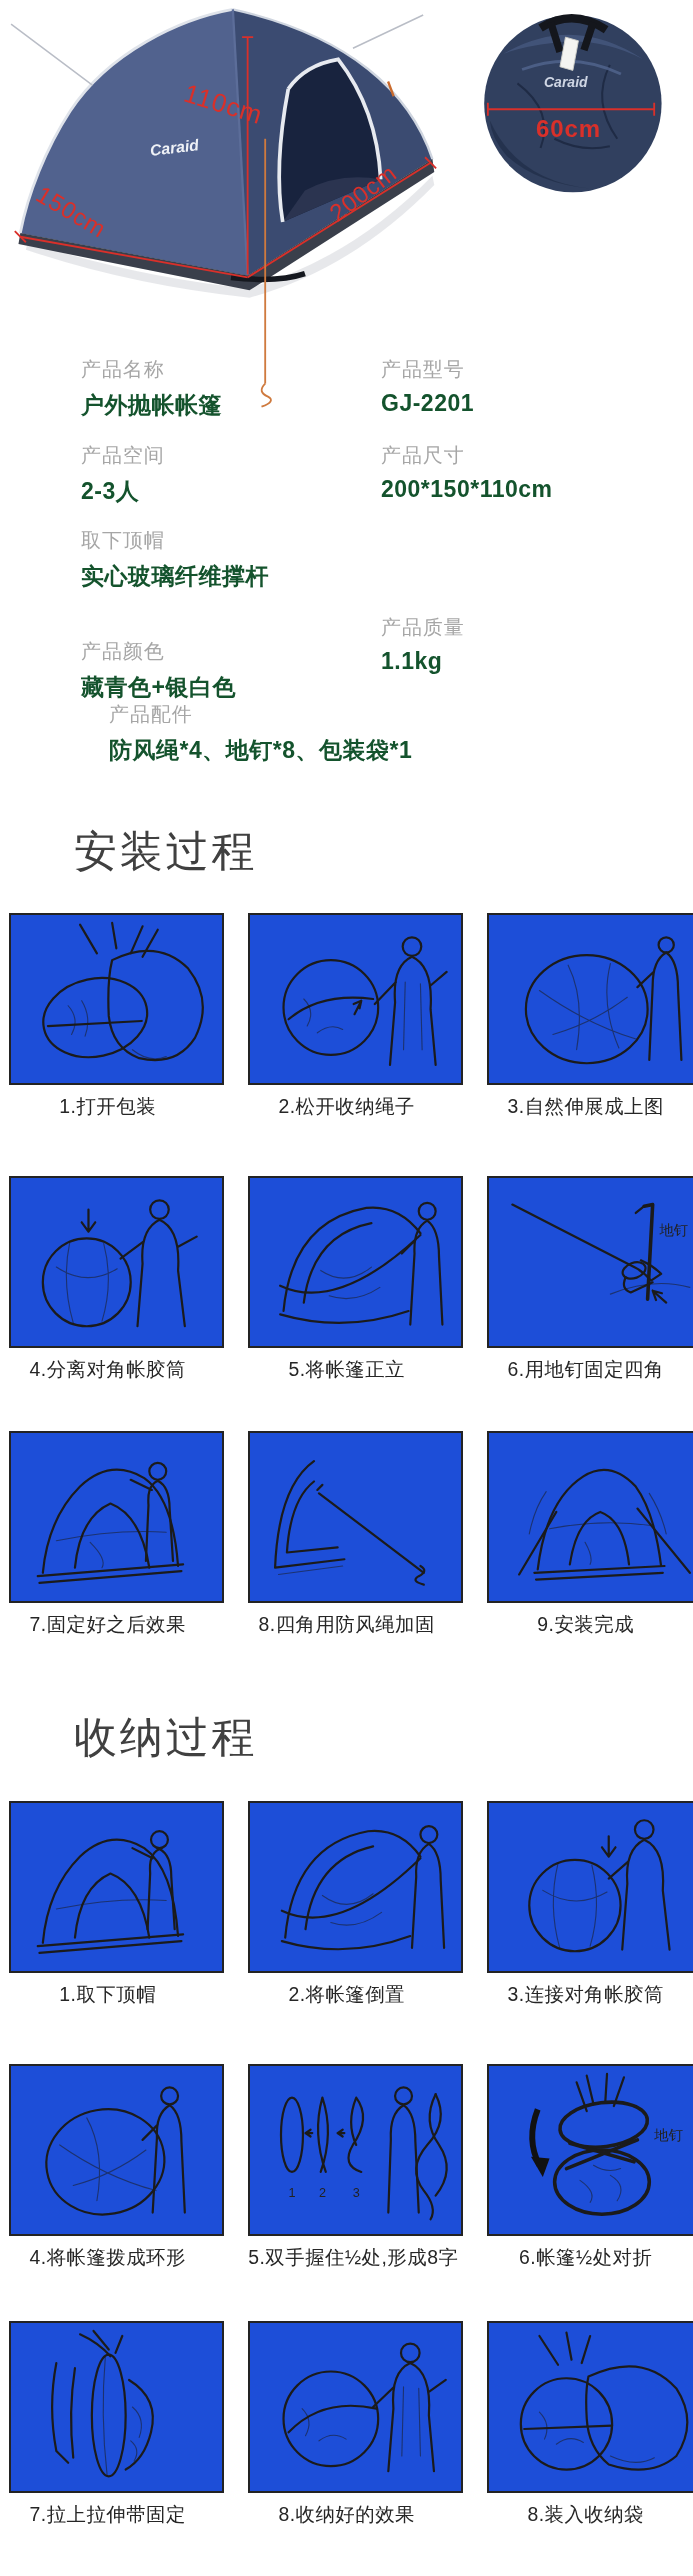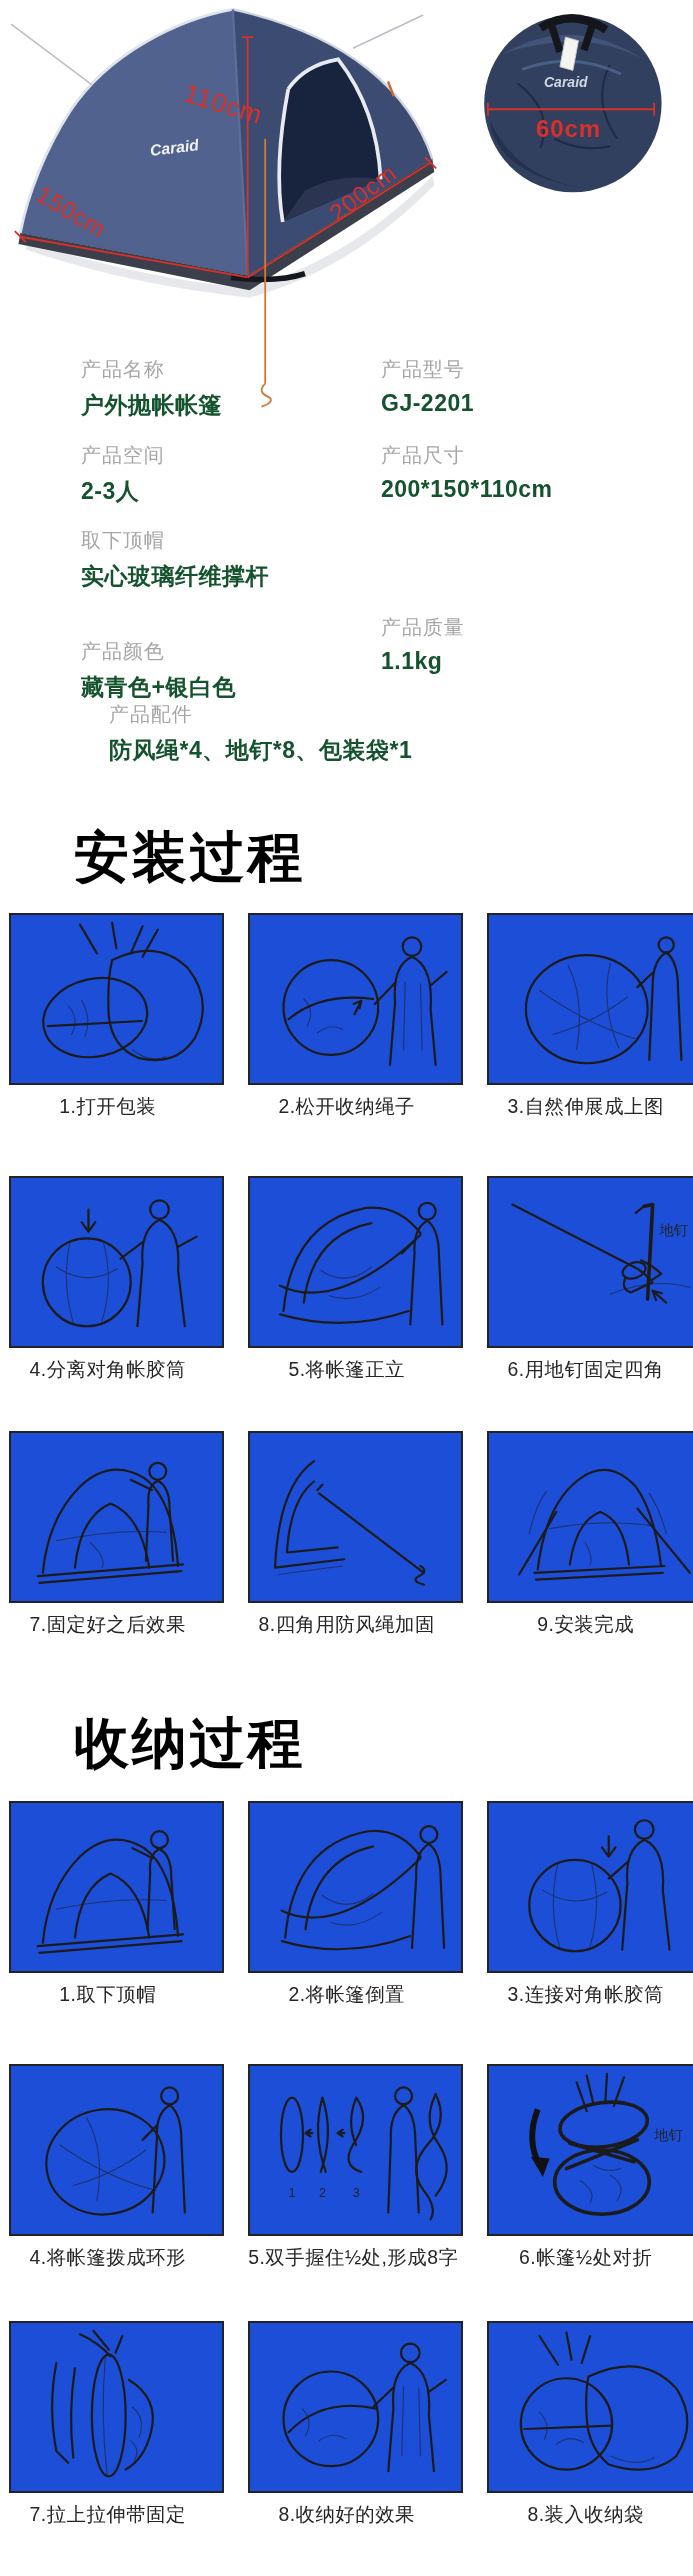--- a/index.html
+++ b/index.html
@@ -8,21 +8,21 @@
   
   .hero-svg{position:absolute;left:0;top:0;}
   .dim-label{position:absolute;color:#d9302a;font-size:24px;font-weight:500;letter-spacing:0.9px;}
   .brand{position:absolute;color:#eef1f6;font-style:italic;font-weight:700;}
   
   .spec-item{position:absolute;width:305px;}
   .spec-item.wide{width:573px;}
   .spec-label{font-size:20px;color:#a6a6a6;letter-spacing:0.9px;}
   .spec-value{margin-top:6.5px;font-size:23px;font-weight:700;color:#14532d;letter-spacing:0.5px;}
   
-  .section-title{position:absolute;left:74px;font-size:55px;font-weight:700;color:#000000;letter-spacing:2.8px;line-height:1;}
+  .section-title{position:absolute;left:74px;font-size:43px;font-weight:400;color:#404040;letter-spacing:2.8px;line-height:1;}
   .steps-row{position:absolute;left:9.2px;width:675px;display:flex;justify-content:space-between;}
   .step{width:197px;}
   .step-box{box-sizing:border-box;width:215px;height:172px;border:2.8px solid #232323;background:#1d4ed8;padding-left:20px;}
   .step-box svg{display:block;width:100%;height:100%;}
   .step-caption{margin-top:8.3px;text-align:center;font-size:19.4px;color:#262626;letter-spacing:0.5px;white-space:nowrap;}
   
   .ln{fill:none;stroke:#1b1b1b;stroke-width:2.6;stroke-linecap:round;stroke-linejoin:round;}
   .lt{fill:none;stroke:#1b1b1b;stroke-width:1.3;stroke-linecap:round;stroke-linejoin:round;opacity:.55;}
   .lh{fill:none;stroke:#1b1b1b;stroke-width:4.2;stroke-linecap:round;stroke-linejoin:round;}
   .ink-txt{font-family:"Liberation Sans","DejaVu Sans",sans-serif;font-size:17px;fill:#222;}

